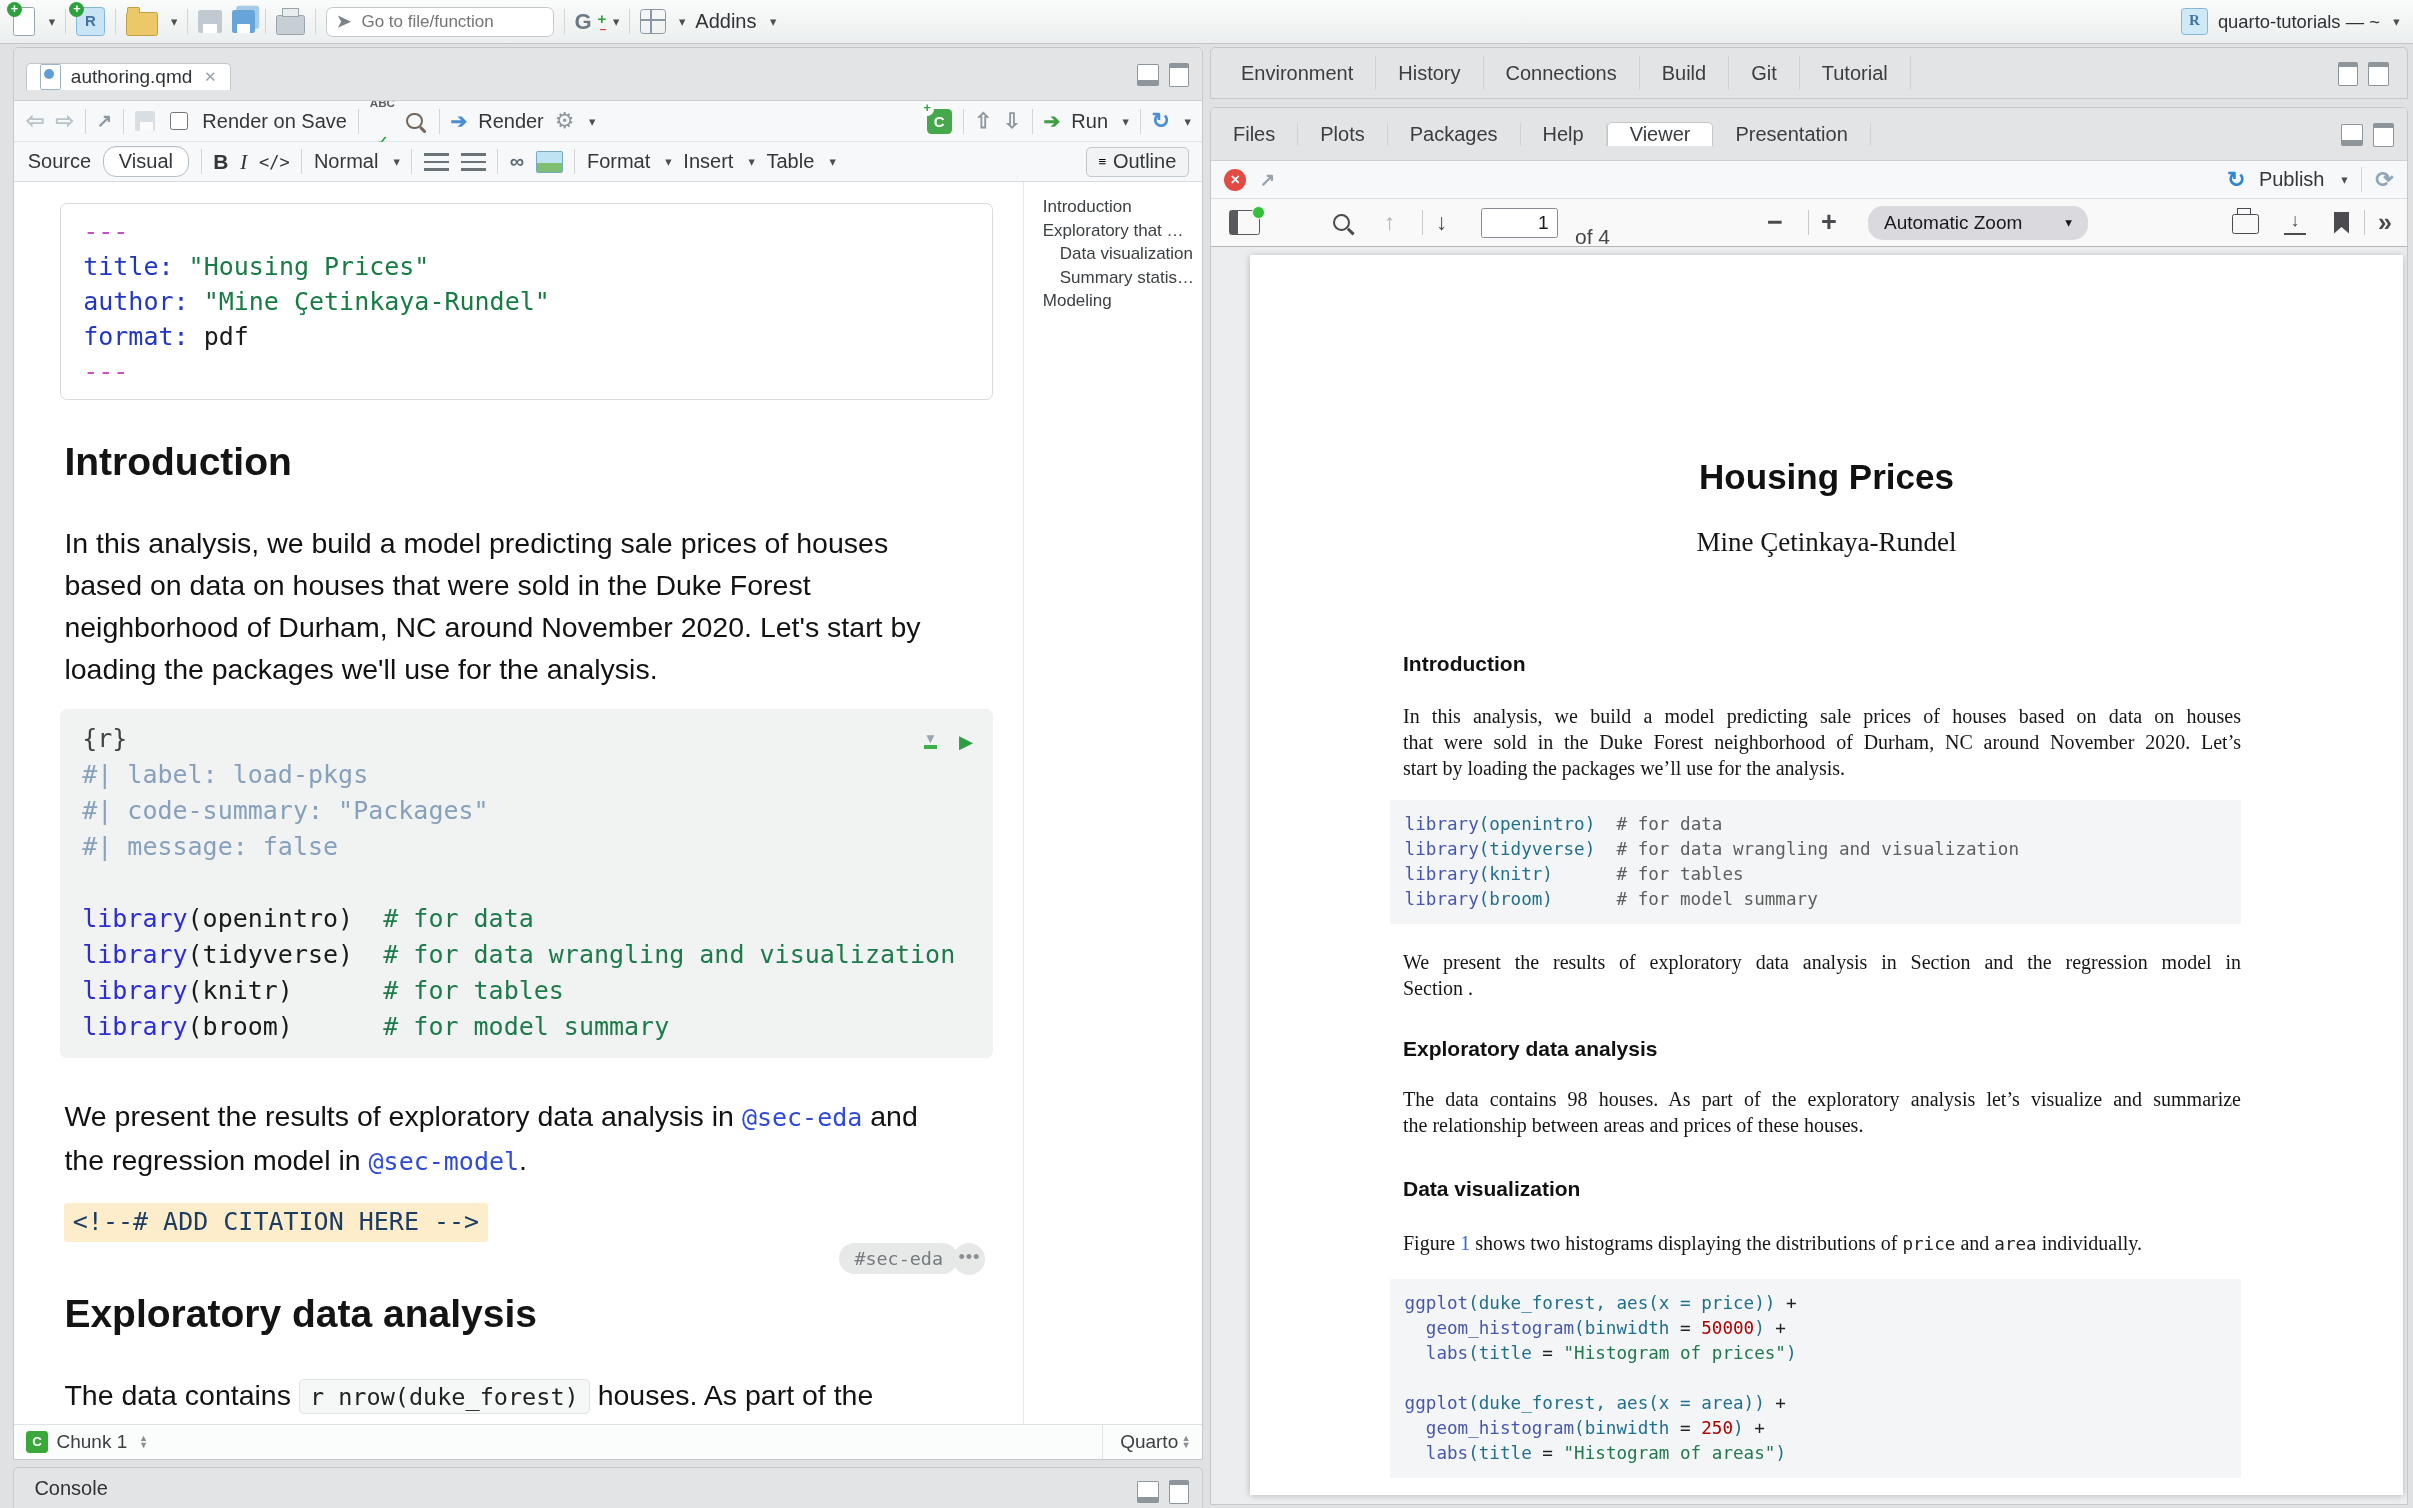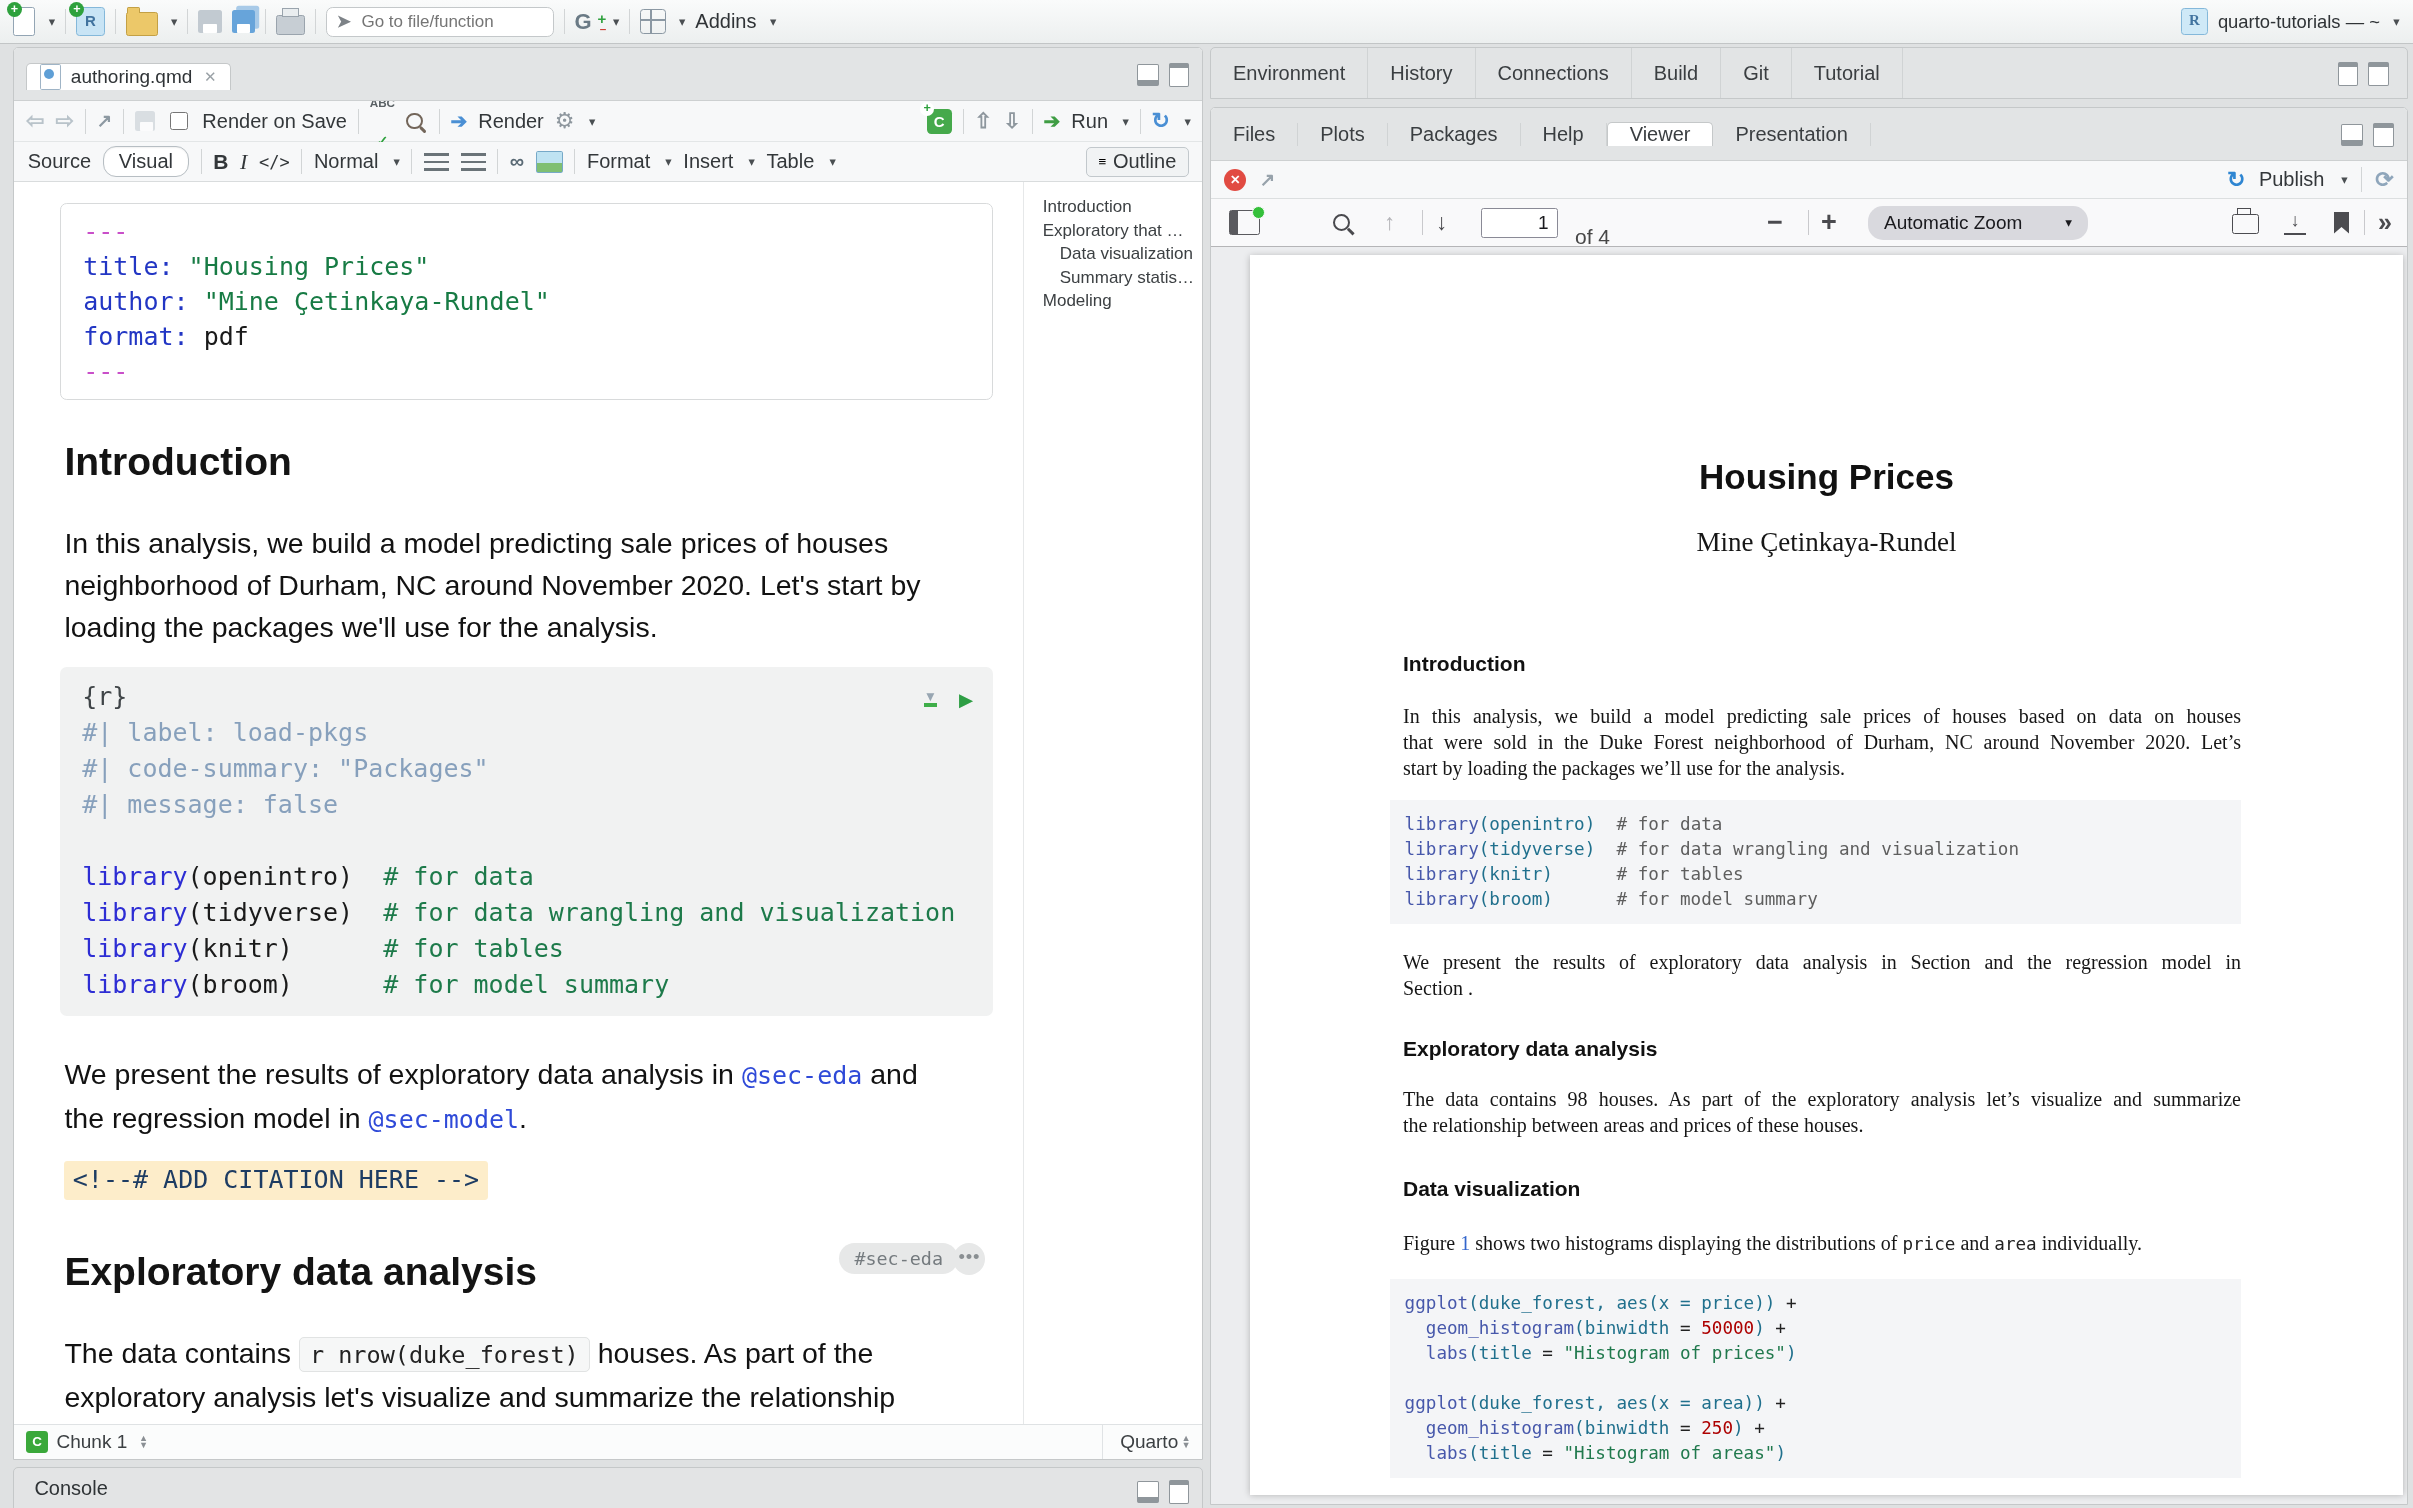--- a/index.html
+++ b/index.html
@@ -29,21 +29,21 @@
   .i-grid::before{content:"";position:absolute;left:9.2px;top:0;bottom:0;width:1.7px;background:#8b98a3;}
   .i-grid::after{content:"";position:absolute;top:9.2px;left:0;right:0;height:1.7px;background:#8b98a3;}
   .tb-label{font-size:20px;color:#2f3336;}
   .spacer{flex:1;}
   .i-rproj{width:25px;height:25px;background:#cfe9f7;border:1.7px solid #84b8da;border-radius:3.4px;color:#41739f;font-weight:bold;font-size:15px;line-height:23.5px;text-align:center;font-family:"Liberation Serif",serif;}
   .proj-label{font-size:18.4px;color:#2f3336;}
   
   .card{position:absolute;background:#fff;border:0.8px solid #c5c8c9;border-radius:5px 5px 0 0;box-sizing:border-box;overflow:hidden;}
   .left-card{left:13.4px;top:47px;width:1190px;height:1413px;display:flex;flex-direction:column;}
   .console-card{left:13.4px;top:1467px;width:1190px;height:42px;background:#e3e4e5;display:flex;align-items:center;padding:0 20px;gap:8.4px;}
-  .right-top{left:1210px;top:47px;width:1198px;height:52px;background:#e2e4e5;display:flex;align-items:stretch;padding:0;}
+  .right-top{left:1210px;top:47px;width:1198px;height:52px;background:#e2e4e5;display:flex;align-items:stretch;padding:8px;}
   .right-card{left:1210px;top:107px;width:1198px;height:1398px;display:flex;flex-direction:column;}
   
   .tabstrip{height:52px;background:#e2e4e5;border-bottom:0.8px solid #cdd0d1;display:flex;align-items:center;flex:0 0 52px;position:relative;}
   .tab{display:flex;align-items:center;padding:0 22px;font-size:20px;color:#3a3e41;border-right:0.8px solid #d0d3d4;}
   .tab.active{background:#fff;border:0.8px solid #c5c8c9;border-bottom:none;border-radius:5px 5px 0 0;margin-bottom:-0.8px;position:relative;}
   .doc-tab{display:flex;align-items:center;gap:10px;background:#fff;border:0.8px solid #c5c8c9;border-bottom:none;border-radius:5px 5px 0 0;margin:4.2px 0 -0.8px 11.7px;padding:0 13.4px;}
   .i-qdoc{width:18.4px;height:23.5px;background:#fff;border:1.7px solid #9fb4c6;border-radius:1.7px;position:relative;}
   .i-qdoc::before{content:"";position:absolute;top:4.2px;left:2.5px;width:10px;height:10px;border-radius:50%;background:#5f9fd6;}
   .tab-title{font-size:19px;color:#2f3336;}
   .tab-close{font-size:15px;color:#9aa1a6;margin-left:1.7px;}
@@ -287,20 +287,21 @@
       <div class="yaml-box">
           <div class="tl"><span class="tk-pink">---</span></div>
           <div class="tl"><span class="tk-key">title:</span><span class="tk-plain"> </span><span class="tk-str">"Housing Prices"</span></div>
           <div class="tl"><span class="tk-key">author:</span><span class="tk-plain"> </span><span class="tk-str">"Mine Çetinkaya-Rundel"</span></div>
           <div class="tl"><span class="tk-key">format:</span><span class="tk-plain"> </span><span class="tk-plain">pdf</span></div>
           <div class="tl"><span class="tk-pink">---</span></div>
         </div>
       <div class="h1">Introduction</div>
       <div class="prose-block">
           <div class="pline-sans">In this analysis, we build a model predicting sale prices of houses</div>
+          <div class="pline-sans">based on data on houses that were sold in the Duke Forest</div>
           <div class="pline-sans">neighborhood of Durham, NC around November 2020. Let's start by</div>
           <div class="pline-sans">loading the packages we'll use for the analysis.</div>
         </div>
       <div class="chunk-box">
         <div>
             <div class="tl"><span class="tk-meta">{r}</span></div>
             <div class="tl"><span class="tk-opt">#| label: load-pkgs</span></div>
             <div class="tl"><span class="tk-opt">#| code-summary: "Packages"</span></div>
             <div class="tl"><span class="tk-opt">#| message: false</span></div>
             <div class="tl">&nbsp;</div>

